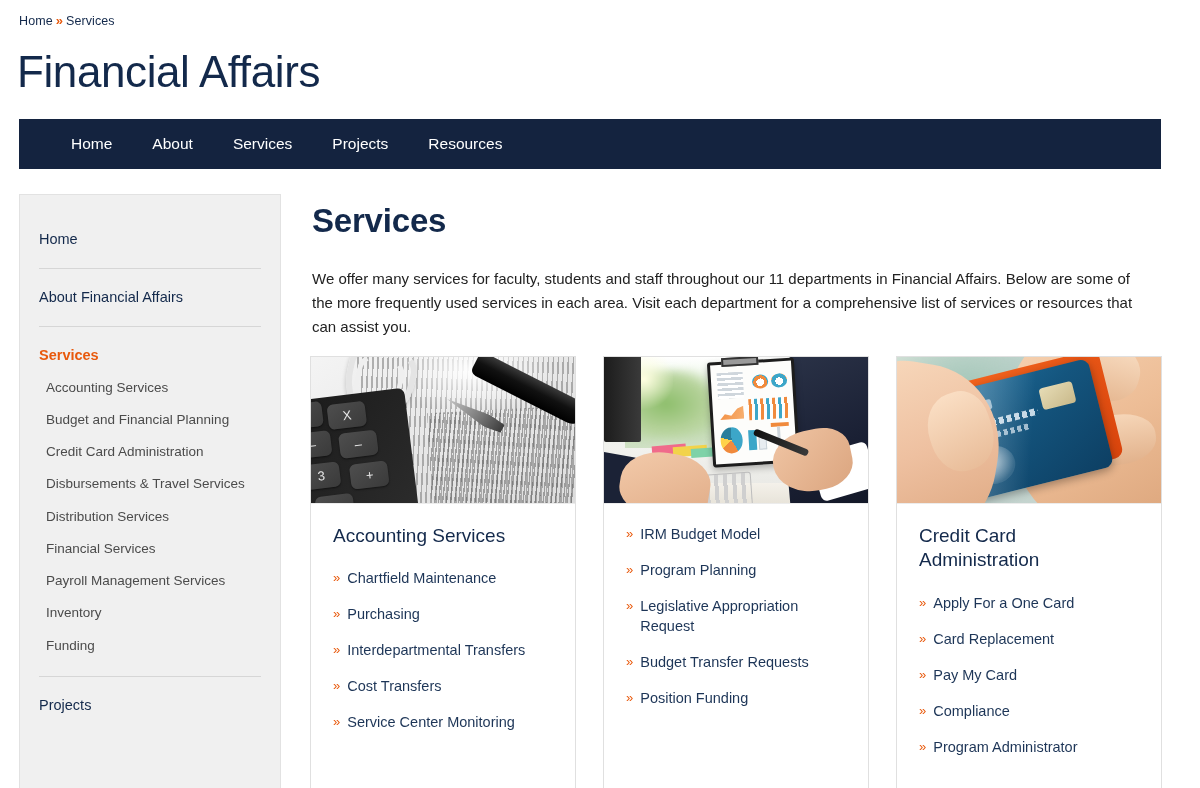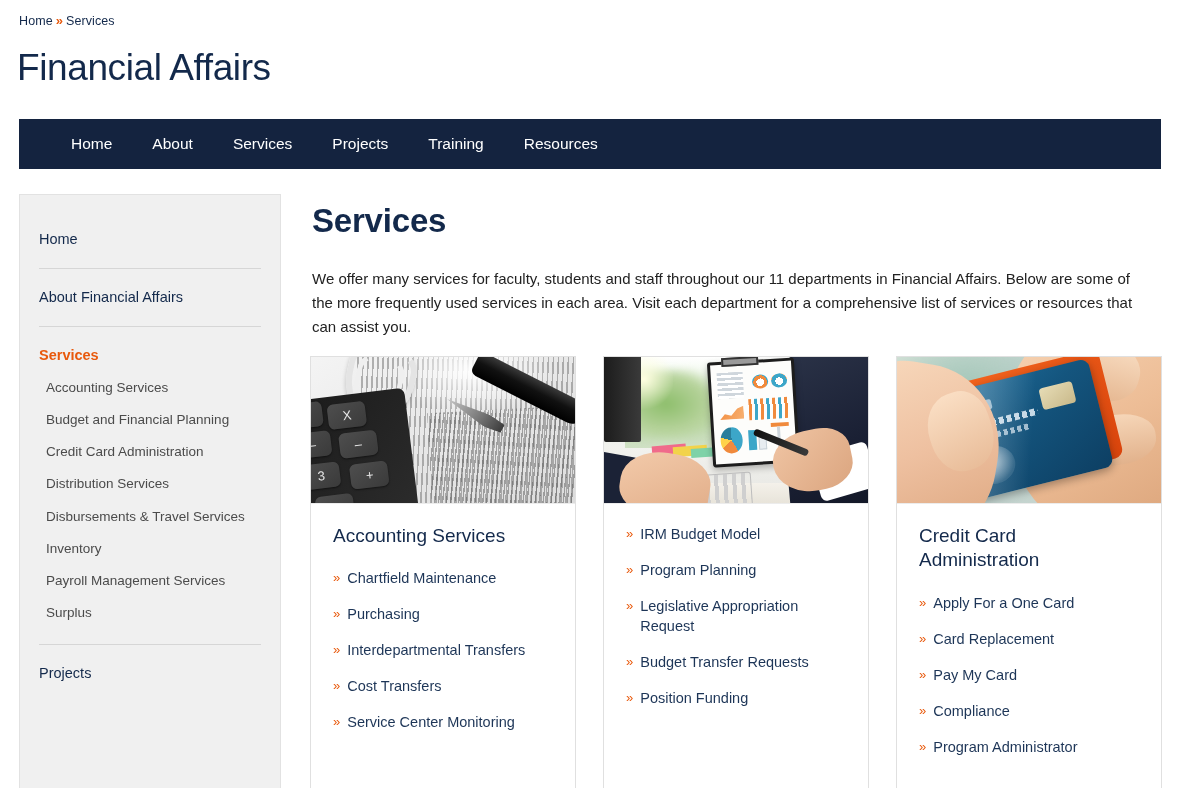--- a/index.html
+++ b/index.html
@@ -27,21 +27,21 @@
     font-weight: bold;
     font-size: 13px;
     margin: 0 4px 0 3px;
     letter-spacing: -1px;
   }
 
   
   .site-title {
     position: absolute;
     left: 17px; top: 48px;
-    font-size: 37px;
+    font-size: 44px;
     font-weight: 400;
     color: #13294b;
     letter-spacing: -0.4px;
     line-height: 1.1;
   }
 
   
   .topnav {
     position: absolute;
     left: 19px; top: 119px;
@@ -400,39 +400,39 @@
   <a href="#">Home</a><span class="bc-sep">»</span><span>Services</span>
 </div>
 
 <div class="site-title">Financial Affairs</div>
 
 <nav class="topnav">
   <a class="nav-item" href="#">Home</a>
   <a class="nav-item" href="#">About</a>
   <a class="nav-item" href="#">Services</a>
   <a class="nav-item" href="#">Projects</a>
-  <a class="nav-item" href="#">Training</a>
   <a class="nav-item" href="#">Resources</a>
 </nav>
 
 <aside class="sidebar">
   <a class="side-link first" href="#">Home</a>
   <div class="side-divider"></div>
   <a class="side-link" href="#">About Financial Affairs</a>
   <div class="side-divider"></div>
   <a class="side-link active" href="#">Services</a>
   <div class="sub-list">
     <a class="sub-link" href="#">Accounting Services</a>
     <a class="sub-link" href="#">Budget and Financial Planning</a>
     <a class="sub-link" href="#">Credit Card Administration</a>
+    <a class="sub-link" href="#">Disbursements &amp; Travel Services</a>
     <a class="sub-link" href="#">Distribution Services</a>
-    <a class="sub-link" href="#">Disbursements &amp; Travel Services</a>
+    <a class="sub-link" href="#">Financial Services</a>
+    <a class="sub-link" href="#">Payroll Management Services</a>
     <a class="sub-link" href="#">Inventory</a>
-    <a class="sub-link" href="#">Payroll Management Services</a>
-    <a class="sub-link" href="#">Surplus</a>
+    <a class="sub-link" href="#">Funding</a>
   </div>
   <div class="side-divider"></div>
   <a class="side-link" href="#">Projects</a>
 
 </aside>
 
 <main class="main">
   <h1 class="page-title">Services</h1>
   <p class="intro">We offer many services for faculty, students and staff throughout our 11 departments in Financial Affairs. Below are some of the more frequently used services in each area. Visit each department for a comprehensive list of services or resources that can assist you.</p>
 </main>

